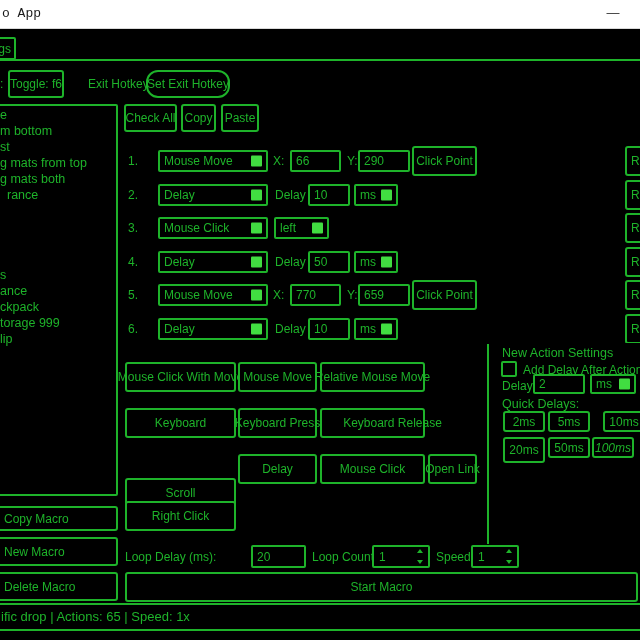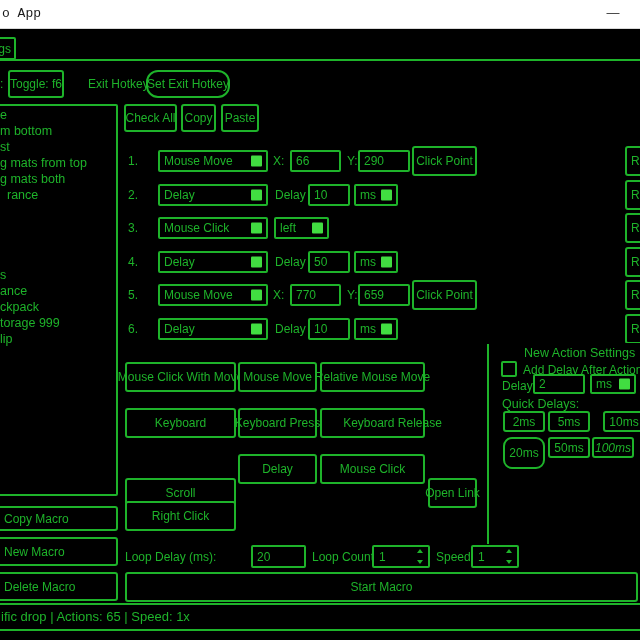--- a/index.html
+++ b/index.html
@@ -171,39 +171,39 @@
 <div class="btn" style="left:238px;top:362px;width:79px;height:30px;">Mouse Move</div>
 <div class="btn" style="left:320px;top:362px;width:105px;height:30px;">Relative Mouse Move</div>
 
 <div class="btn" style="left:125px;top:408px;width:111px;height:30px;">Keyboard</div>
 <div class="btn" style="left:238px;top:408px;width:79px;height:30px;">Keyboard Press</div>
 <div class="btn" style="left:320px;top:408px;width:105px;height:30px;padding-left:40px;">Keyboard Release</div>
 
 <div class="btn" style="left:125px;top:454px;width:111px;height:30px;margin-top:24px;">Scroll</div>
 <div class="btn" style="left:238px;top:454px;width:79px;height:30px;">Delay</div>
 <div class="btn" style="left:320px;top:454px;width:105px;height:30px;">Mouse Click</div>
-<div class="btn" style="left:428px;top:454px;width:49px;height:30px;margin-top:24px;">Open Link</div>
+<div class="btn" style="left:428px;top:454px;width:49px;height:30px;">Open Link</div>
 
 <div class="btn" style="left:125px;top:501px;width:111px;height:30px;">Right Click</div>
 
 <div class="sep"></div>
-<span class="lbl" style="left:524px;top:346px;font-size:12.5px;text-align:right;">New Action Settings</span>
+<span class="lbl" style="left:502px;top:346px;font-size:12.5px;text-align:right;">New Action Settings</span>
 <div class="chk"></div>
 <span class="lbl" style="left:523px;top:363px;">Add Delay After Action</span>
 <span class="lbl" style="left:502px;top:379px;">Delay:</span>
 <div class="inp" style="left:533px;top:374px;width:52px;height:20px;">2</div>
 <div class="dd" style="left:590px;top:374px;width:46px;height:20px;">
     <span>ms</span>
     <span class="sq"></span>
   </div>
 <span class="lbl" style="left:502px;top:397px;font-size:12.5px;">Quick Delays:</span>
 <div class="btn" style="left:503px;top:411px;width:42px;height:21px;">2ms</div>
 <div class="btn" style="left:548px;top:411px;width:42px;height:21px;">5ms</div>
 <div class="btn" style="left:592px;top:411px;width:42px;height:21px;margin-left:11px;">10ms</div>
-<div class="btn" style="left:503px;top:437px;width:42px;height:32px;border-radius:9px;">20ms</div>
+<div class="btn" style="left:503px;top:437px;width:42px;height:26px;">20ms</div>
 <div class="btn" style="left:548px;top:437px;width:42px;height:21px;">50ms</div>
 <div class="btn" style="left:592px;top:437px;width:42px;height:21px;font-style:italic;">100ms</div>
 
 <span class="lbl" style="left:125px;top:550px;">Loop Delay (ms):</span>
 <div class="inp" style="left:251px;top:545px;width:55px;height:23px;">20</div>
 <span class="lbl" style="left:312px;top:550px;">Loop Count:</span>
 <div class="spinner" style="left:372px;top:545px;width:58px;height:23px;">
   <span>1</span>
   <span class="spin-arrows">
       <span class="tri-up"></span>

